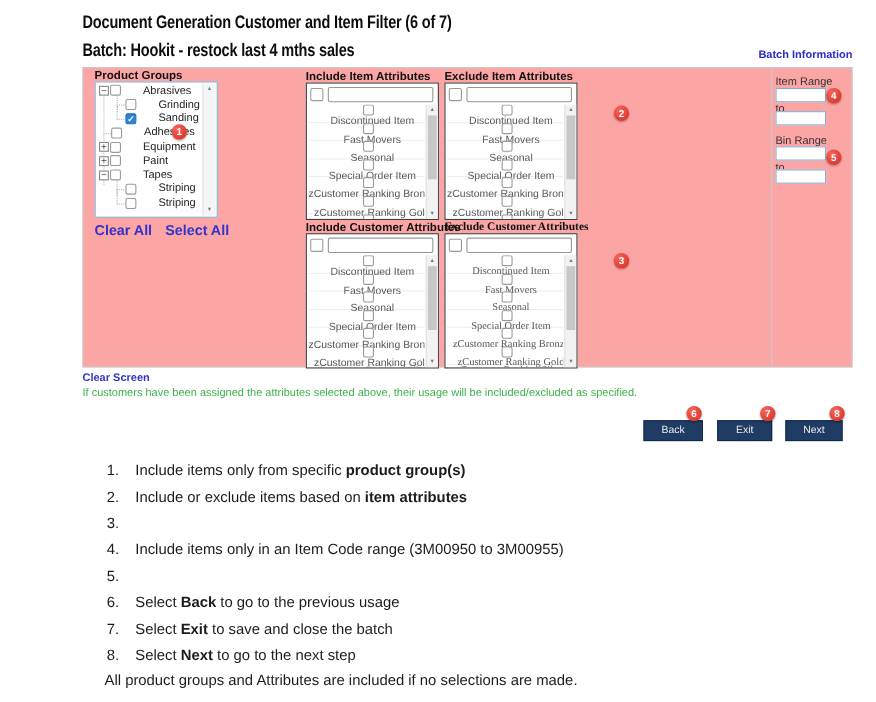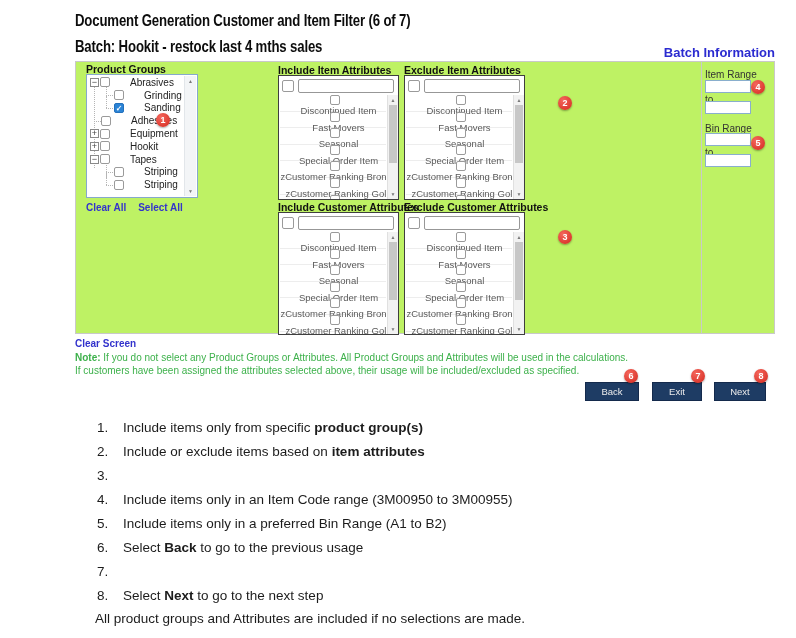--- a/index.html
+++ b/index.html
@@ -4,26 +4,26 @@
 <style>
   * { margin:0; padding:0; box-sizing:border-box; }
   html,body { width:796px; height:638px; background:#fff; overflow:hidden;
               font-family:"Liberation Sans", sans-serif; position:relative; }
 
   
   .page-title { position:absolute; left:75px; top:11px; font-size:16.5px; font-weight:bold;
     color:#0d0d0d; white-space:nowrap; transform:scaleX(.80); transform-origin:left top; letter-spacing:-.2px;}
   .page-subtitle { position:absolute; left:75px; top:37px; font-size:16.5px; font-weight:bold;
     color:#0d0d0d; white-space:nowrap; transform:scaleX(.80); transform-origin:left top; letter-spacing:-.2px;}
-  .batch-info-link { position:absolute; right:21px; top:45px; font-size:13px; font-weight:600;
+  .batch-info-link { position:absolute; right:21px; top:45px; font-size:10px; font-weight:600;
     color:#2b2bd0; cursor:pointer; }
 
   
   .main-panel { position:absolute; left:75px; top:61px; width:700px; height:273px;
-    border:1px solid #c9c9c9; background:#bef264; }
+    border:1px solid #c9c9c9; background:#fca5a5; }
 
   
   .pg-label { position:absolute; left:10px; top:1px; font-size:10.5px; font-weight:bold; color:#111; }
   .tree-box { position:absolute; left:10px; top:12px; width:112px; height:124px;
     border:1px solid #86a9cc; background:#fff; overflow:hidden; }
   .tree-inner { position:absolute; left:0; top:1px; right:13px; bottom:0; }
   .tree-inner::before { content:''; position:absolute; left:7px; top:7px; height:85px;
     border-left:1px dotted #b5b5b5; }
   .tree-row { position:relative; height:12.8px; display:flex; align-items:center; }
   .tree-row.level0::before { content:''; position:absolute; left:7px; top:50%; width:7px;
@@ -43,27 +43,27 @@
     line-height:9px; text-align:center; }
   .level0 .expander + .cbx { margin-left:1px; }
   .level0.no-exp .cbx { margin-left:14px; }
   .level1 .cbx { margin-left:27px; }
   .tree-label { font-size:10px; color:#222; margin-left:20px; white-space:nowrap; }
   .tree-sbar { position:absolute; top:1px; right:1px; bottom:1px; width:12px; background:#f3f5f7;
     border-left:1px solid #e2e6ea; }
   .sb-arrow { position:absolute; left:0; width:100%; height:10px; font-size:5px; color:#7a7a7a;
     text-align:center; line-height:11px; cursor:pointer; }
   .sb-arrow.up { top:0; } .sb-arrow.down { bottom:0; }
-  .pg-links { position:absolute; left:10px; top:140px; font-size:10px; font-weight:600; color:#3333cc; }
+  .pg-links { position:absolute; left:10px; top:140px; font-size:13px; font-weight:600; color:#3333cc; }
   .pg-links span { cursor:pointer; } .pg-links .gap { display:inline-block; width:12px; }
 
   
   .attr-section { position:absolute; width:121px; }
   .pos0 { left:202px; top:2px; } .pos1 { left:328px; top:2px; }
-  .pos2 { left:202px; top:139px; } .pos3 { left:328px; top:139px; }
+  .pos2 { left:202px; top:139px; } .pos3 { left:328px; top:139px;font-family:Liberation Serif, serif; }
   .attr-title { font-size:10.5px; font-weight:bold; color:#111; white-space:nowrap; }
   .attr-box { position:absolute; top:11px; left:0; width:121px; height:125px;
     border:1.5px solid #3f3f3f; background:#fff; overflow:hidden; }
   .pos2 .attr-box, .pos3 .attr-box { height:123px; }
   .filter-row { position:absolute; top:0; left:0; right:0; height:19px; display:flex;
     align-items:center; padding-left:3px; }
   .filter-row .cbx { width:12px; height:12px; }
   .filter-input { width:96px; height:14px; margin-left:4px; border:1px solid #979797;
     border-radius:2px; font-size:9px; padding:0 2px; outline:none; font-family:inherit; }
   .attr-list { position:absolute; top:19px; left:1px; right:12px; bottom:0; overflow:hidden; }
@@ -139,21 +139,21 @@
           <span class="tree-label">Adhesives</span>
         </div>
         <div class="tree-row level0">
           <span class="expander">+</span>
           <span class="cbx"></span>
           <span class="tree-label">Equipment</span>
         </div>
         <div class="tree-row level0">
           <span class="expander">+</span>
           <span class="cbx"></span>
-          <span class="tree-label">Hookit</span>
+          <span class="tree-label">Paint</span>
         </div>
         <div class="tree-row level0">
           <span class="expander">−</span>
           <span class="cbx"></span>
           <span class="tree-label">Tapes</span>
         </div>
         <div class="tree-row level1 no-exp">
           <span class="cbx"></span>
           <span class="tree-label">Striping</span>
         </div>
@@ -356,21 +356,20 @@
     <div class="range-label lbl-bin">Bin Range</div>
     <input class="range-input in-bin-from" type="text" value="" style="">
     <div class="range-label lbl-to2">to</div>
     <input class="range-input in-bin-to" type="text" value="" style="">
   </div>
 </div>
 
 <div class="clear-screen-link">Clear Screen</div>
 
 <div class="note">
-  <div><b>Note:</b><span> If you do not select any Product Groups or Attributes. All Product Groups and Attributes will be used in the calculations.</span></div>
   <div>If customers have been assigned the attributes selected above, their usage will be included/excluded as specified.</div>
 </div>
 
 <div>
     <div class="nav-btn btn0">Back</div>
     <div class="nav-btn btn1">Exit</div>
     <div class="nav-btn btn2">Next</div>
   </div>
 
 <div class="badge bg1">1</div>
@@ -393,27 +392,27 @@
     </div>
     <div class="instr">
       <span class="instr-num">3.</span>
     </div>
     <div class="instr">
       <span class="instr-num">4.</span>
       <span><span>Include items only in an Item Code range (3M00950 to 3M00955)</span></span>
     </div>
     <div class="instr">
       <span class="instr-num">5.</span>
-      <span><span>Include items only in a preferred Bin Range (A1 to B2)</span></span>
     </div>
     <div class="instr">
       <span class="instr-num">6.</span>
       <span><span>Select </span><b>Back</b><span> to go to the previous usage</span></span>
     </div>
     <div class="instr">
       <span class="instr-num">7.</span>
+      <span><span>Select </span><b>Exit</b><span> to save and close the batch</span></span>
     </div>
     <div class="instr">
       <span class="instr-num">8.</span>
       <span><span>Select </span><b>Next</b><span> to go to the next step</span></span>
     </div>
   </div>
 <div class="footer-text">All product groups and Attributes are included if no selections are made.</div>
 
 </body></html>

